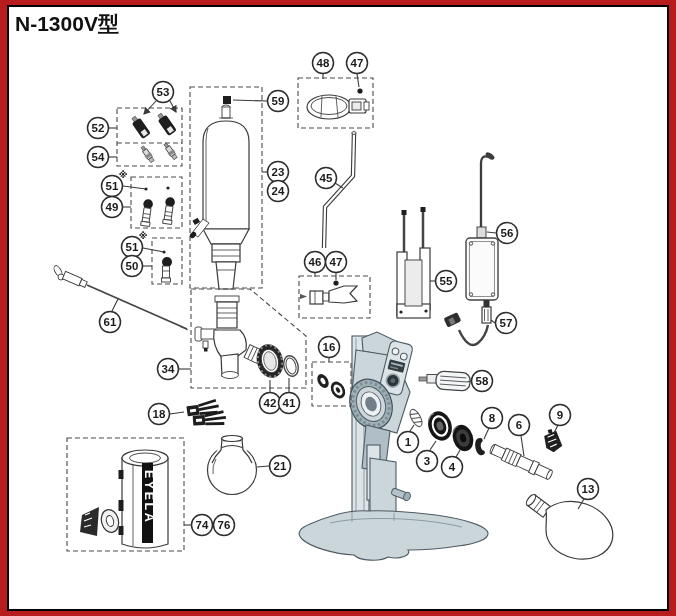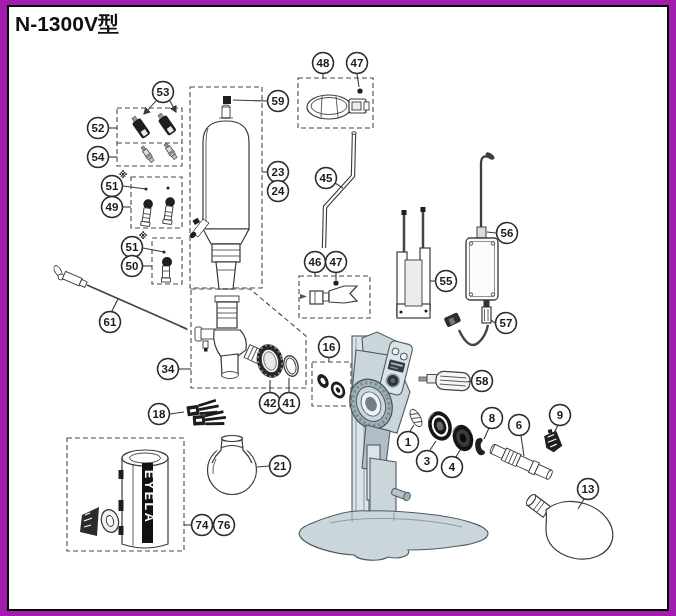--- a/index.html
+++ b/index.html
@@ -1,16 +1,16 @@
 <!DOCTYPE html>
 <html><head>
 <meta charset="utf-8">
 <style>
   html,body{margin:0;padding:0;background:#fff;}
-  .page{position:relative;width:676px;height:616px;background:#a21caf;font-family:"Liberation Sans",sans-serif;}
+  .page{position:relative;width:676px;height:616px;background:#b91c1c;font-family:"Liberation Sans",sans-serif;}
   svg{display:block;}
   .frame{fill:#fff;stroke:#000;stroke-width:2;}
   .title{font:bold 21px "Liberation Sans",sans-serif;fill:#111;}
   .dash{fill:none;stroke:#4a4a4a;stroke-width:1.1;stroke-dasharray:5 3;}
   .ln2{fill:none;stroke:#3a3a3a;stroke-width:0.8;}
   .wh{fill:#fff;stroke:#3a3a3a;stroke-width:1.2;}
   .wh2{fill:#fff;stroke:#3a3a3a;stroke-width:0.9;}
   .lt{fill:#ececec;stroke:#3a3a3a;stroke-width:0.9;}
   .dk{fill:#1e1e1e;stroke:none;}
   .gy{fill:#999;stroke:#333;stroke-width:0.6;}

